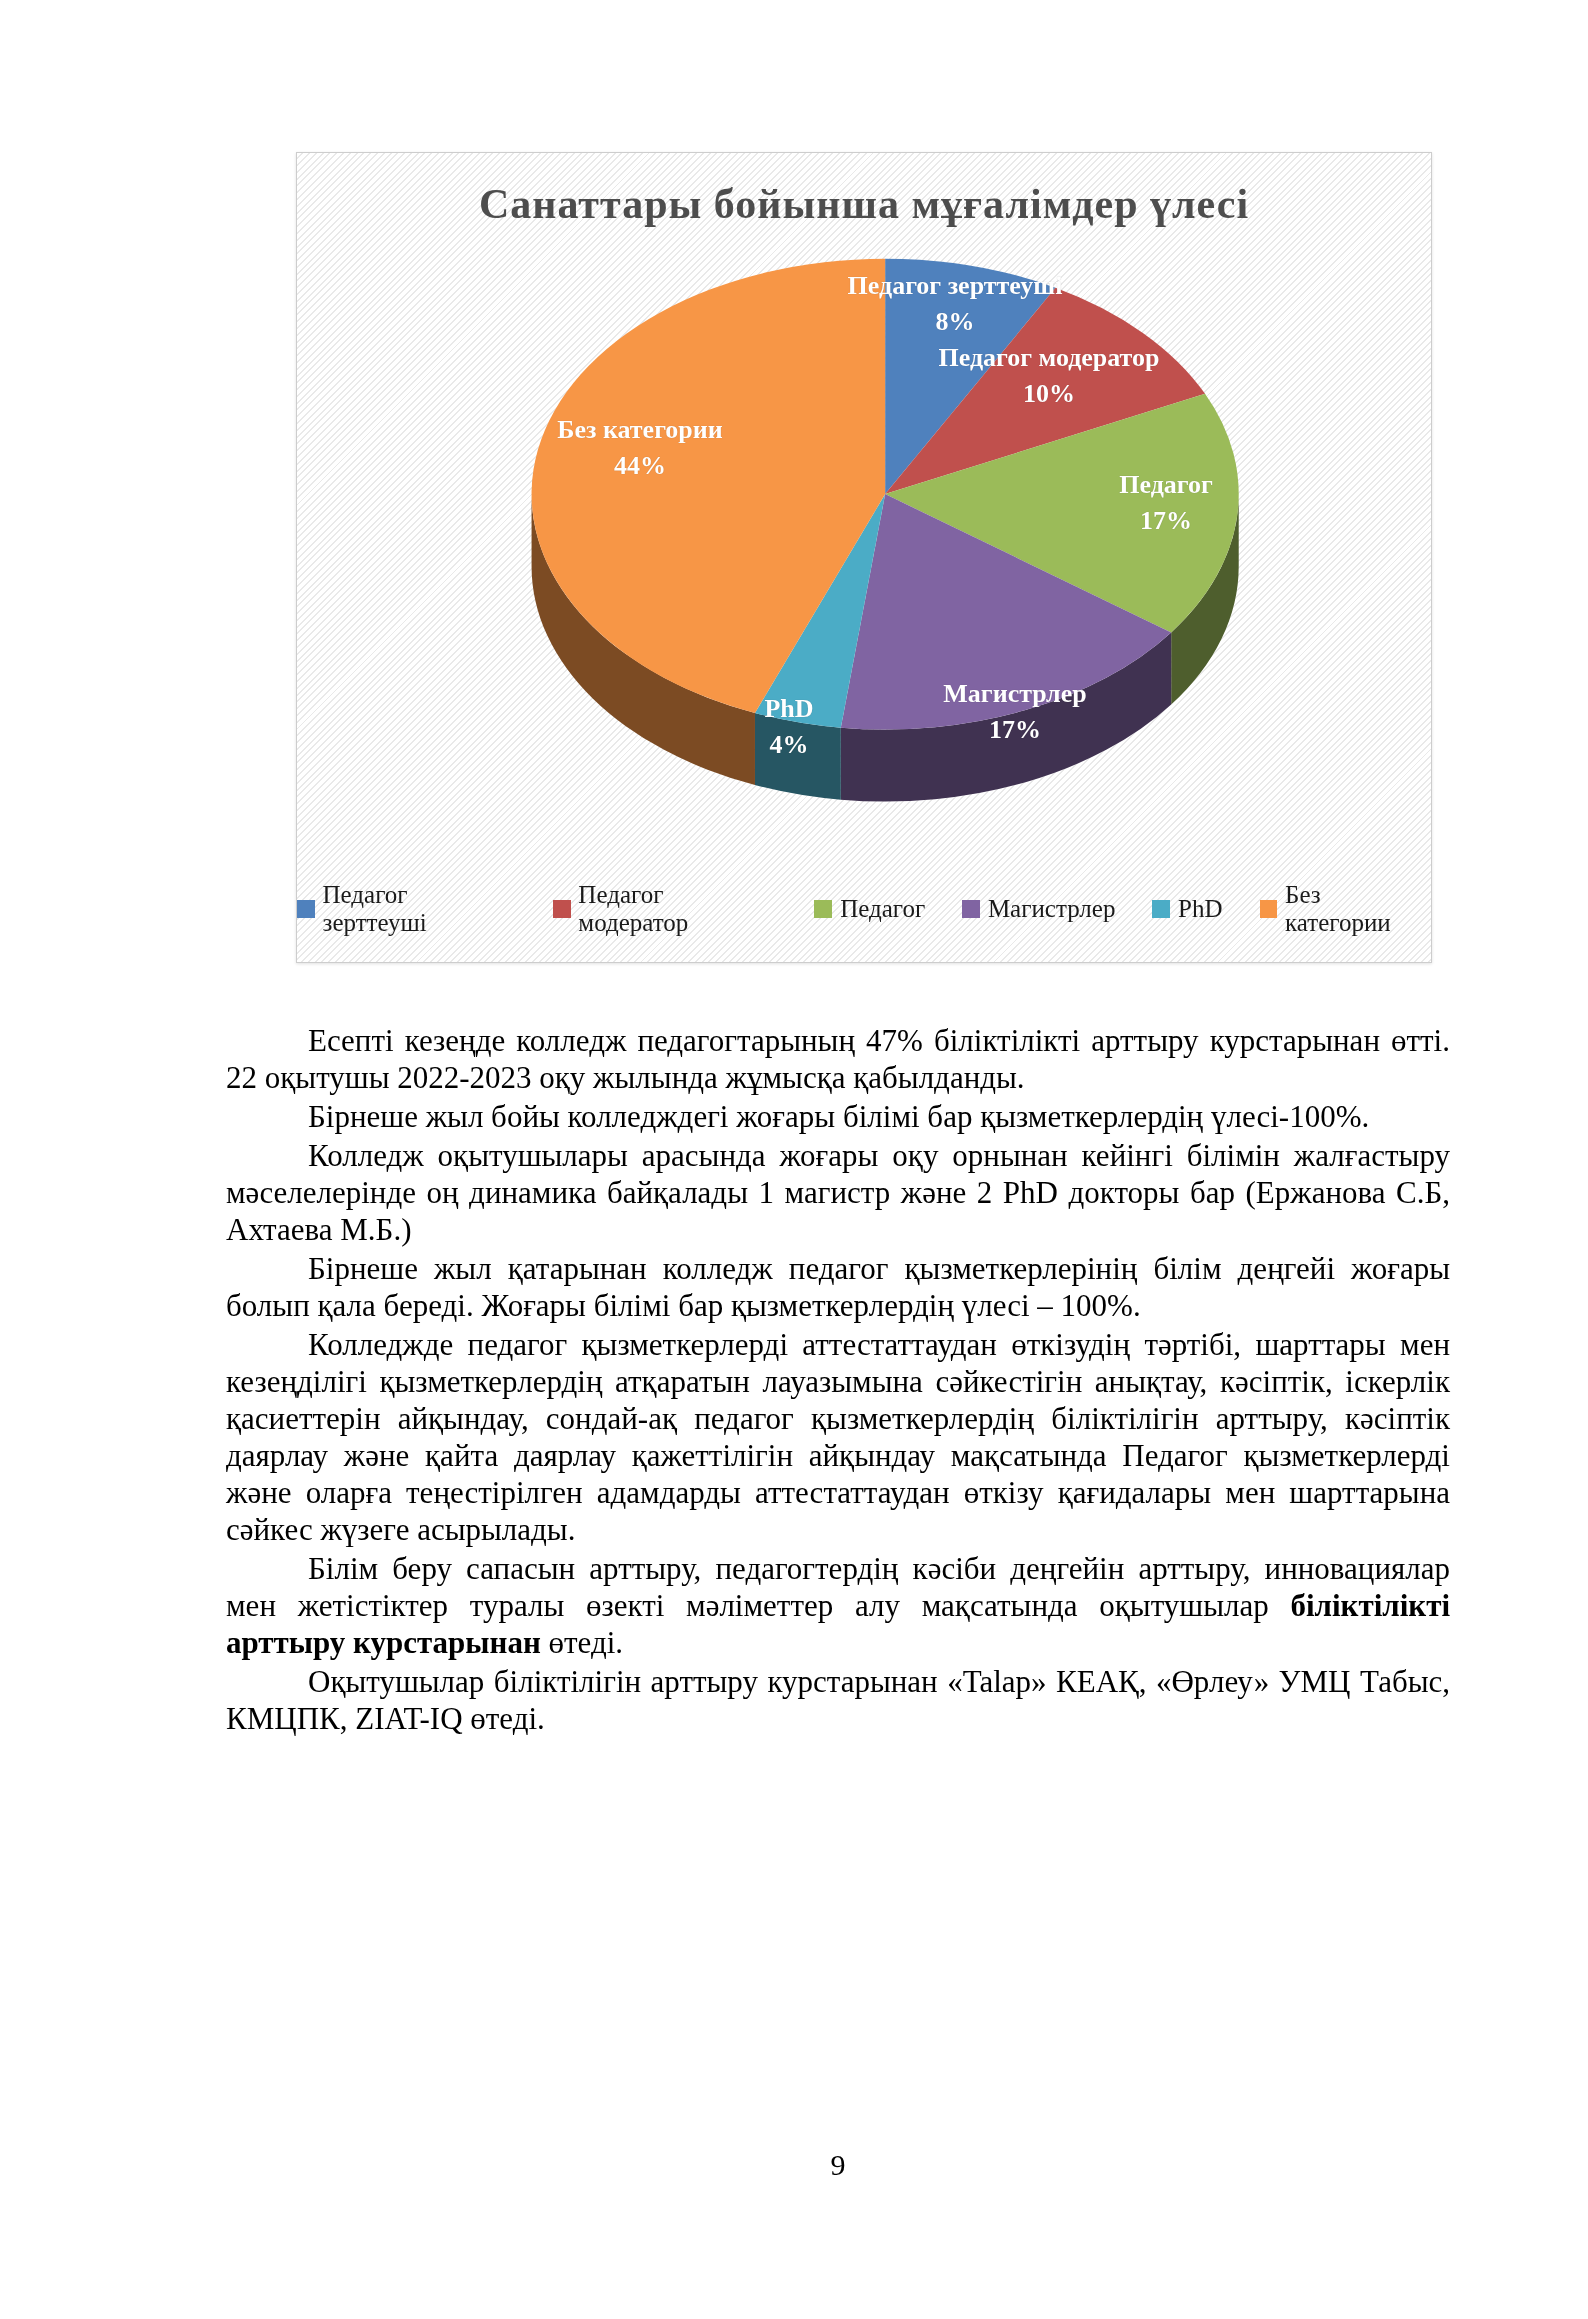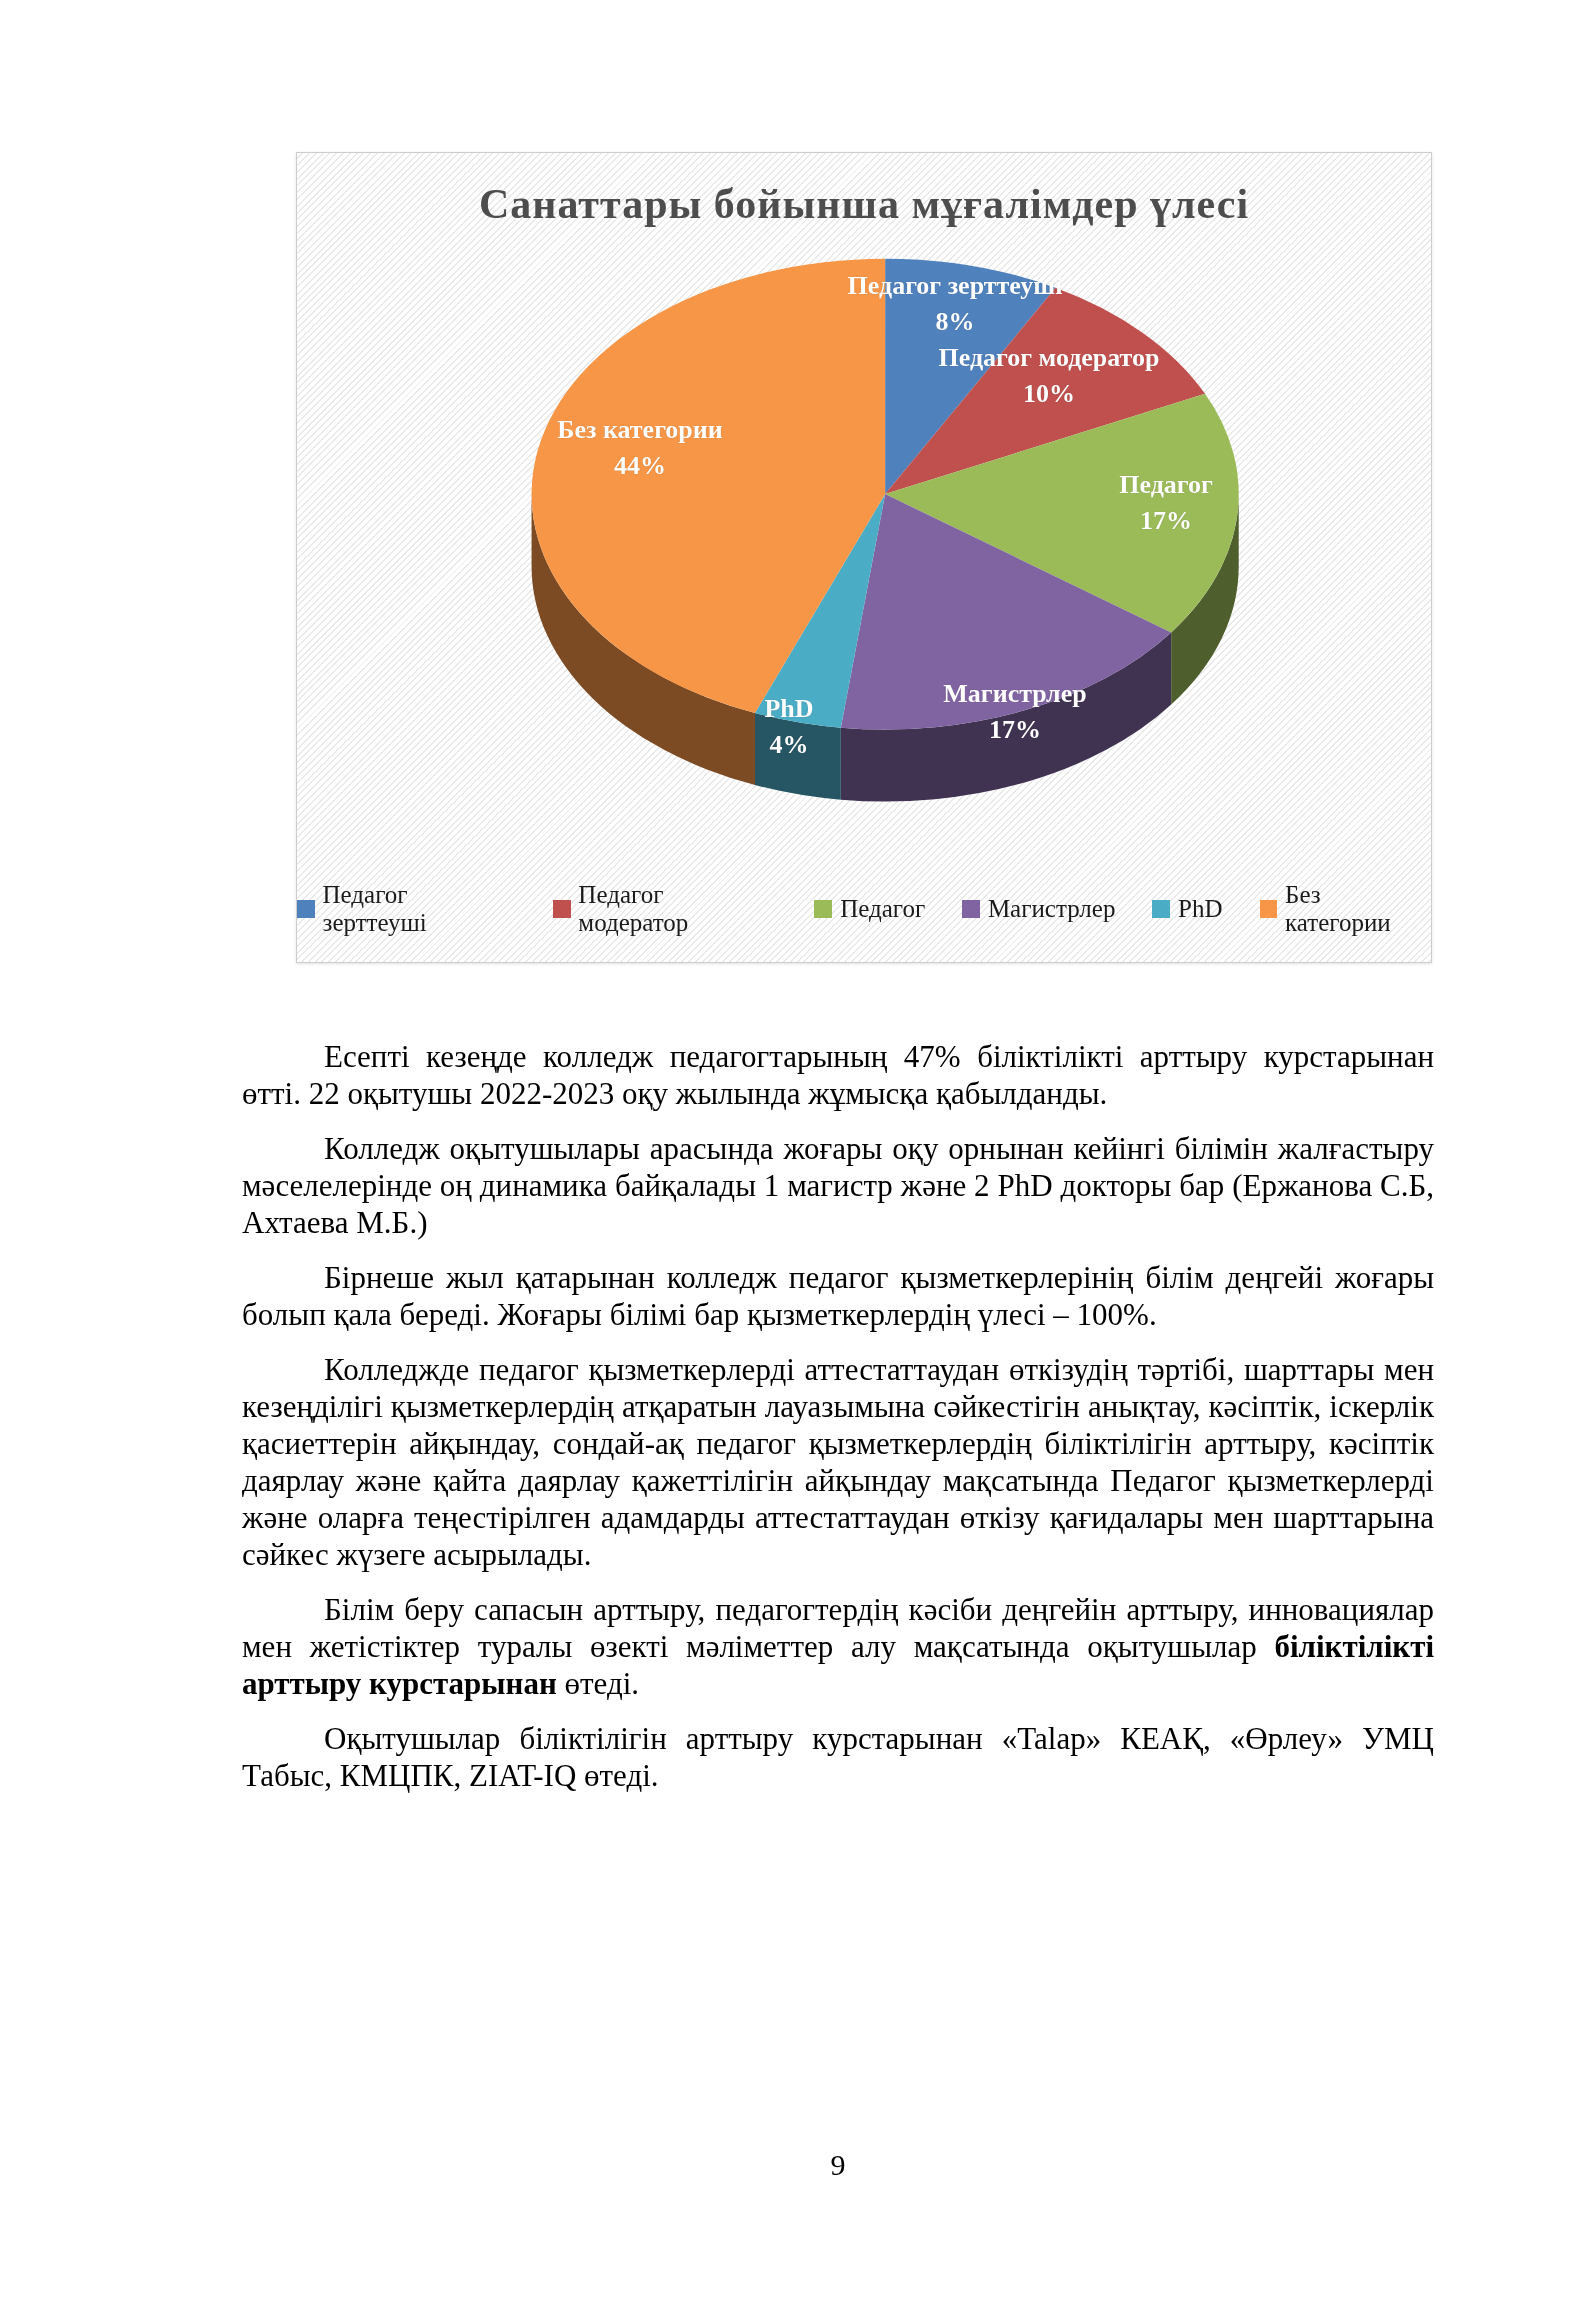--- a/index.html
+++ b/index.html
@@ -29,21 +29,21 @@
   }
   .legend-item{display:flex;align-items:center;gap:7.7px;}
   .legend-swatch{width:18px;height:18px;display:inline-block;}
   .legend-label{font-size:25px;color:#1a1a1a;}
 
   
   .doc{
     position:absolute;left:224px;top:1020px;width:1228px;
     font-size:31px;line-height:37px;color:#000000;text-align:justify;
   }
-  .doc p{margin:18px;text-indent:82px;}
+  .doc p{margin:2px;text-indent:82px;}
   .doc .b{font-weight:bold;}
 
   .page-number{
     position:absolute;left:224px;width:1228px;top:2148px;
     text-align:center;font-size:30px;color:#000000;
   }
 </style>
 </head>
 <body>
 
@@ -94,20 +94,21 @@
         </span>
         <span class="legend-item">
           <span class="legend-swatch" style="background: rgb(247, 150, 70);"></span>
           <span class="legend-label">Без категории</span>
         </span>
       </div>
   </section>
 
   <main class="doc">
     <p class="para"><span>Есепті кезеңде колледж педагогтарының 47% біліктілікті арттыру курстарынан өтті. 22 оқытушы 2022-2023 оқу жылында жұмысқа қабылданды.</span></p>
+    <p class="para"><span>Бірнеше жыл бойы колледждегі жоғары білімі бар қызметкерлердің үлесі-100%.</span></p>
     <p class="para"><span>Колледж оқытушылары арасында жоғары оқу орнынан кейінгі білімін жалғастыру мәселелерінде оң динамика байқалады 1 магистр және 2 PhD докторы бар (Ержанова С.Б, Ахтаева М.Б.)</span></p>
     <p class="para"><span>Бірнеше жыл қатарынан колледж педагог қызметкерлерінің білім деңгейі жоғары болып қала береді. Жоғары білімі бар қызметкерлердің үлесі – 100%.</span></p>
     <p class="para"><span>Колледжде педагог қызметкерлерді аттестаттаудан өткізудің тәртібі, шарттары мен кезеңділігі қызметкерлердің атқаратын лауазымына сәйкестігін анықтау, кәсіптік, іскерлік қасиеттерін айқындау, сондай-ақ педагог қызметкерлердің біліктілігін арттыру, кәсіптік даярлау және қайта даярлау қажеттілігін айқындау мақсатында Педагог қызметкерлерді және оларға теңестірілген адамдарды аттестаттаудан өткізу қағидалары мен шарттарына сәйкес жүзеге асырылады.</span></p>
     <p class="para">
       <span>Білім беру сапасын арттыру, педагогтердің кәсіби деңгейін арттыру, инновациялар мен жетістіктер туралы өзекті мәліметтер алу мақсатында оқытушылар </span><span class="b">біліктілікті арттыру курстарынан</span><span> өтеді.</span>
     </p>
     <p class="para"><span>Оқытушылар біліктілігін арттыру курстарынан «Talap» КЕАҚ, «Өрлеу» УМЦ Табыс, КМЦПК, ZIAT-IQ өтеді.</span></p>
   </main>
 
   <div class="page-number">9</div>

